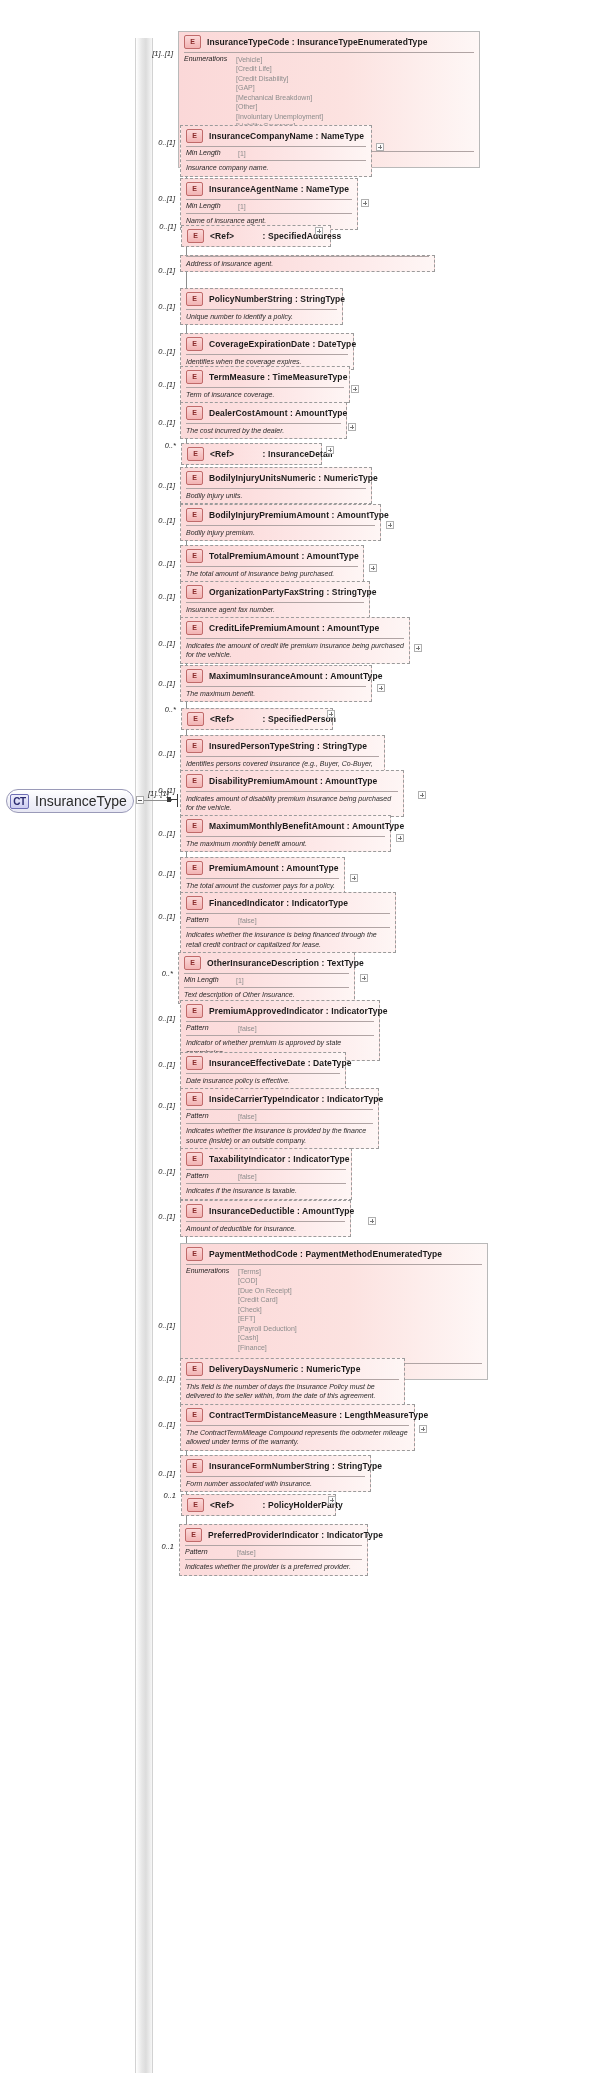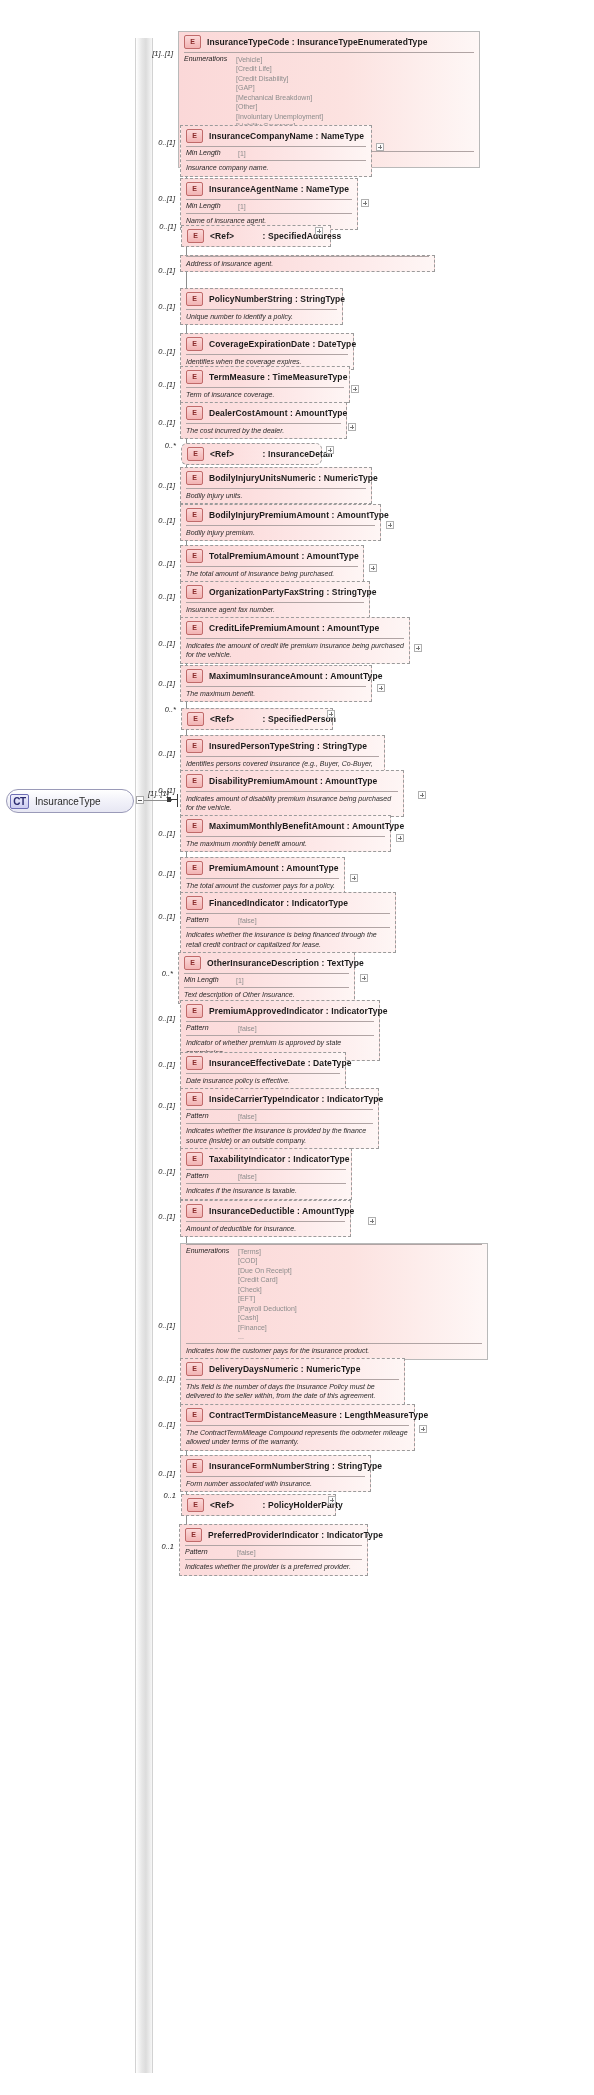--- a/index.html
+++ b/index.html
@@ -39,21 +39,21 @@
     background: linear-gradient(to bottom, #eeeefc, #ccccf0);
     color: #2b2b70;
     font-size: 10px;
     font-weight: bold;
     line-height: 13px;
     text-align: center;
     letter-spacing: -0.3px;
     flex: 0 0 auto;
   }
   .root-label {
-    font-size: 10px;
+    font-size: 14px;
     color: #2a2a2a;
     margin-left: 6px;
     white-space: nowrap;
   }
   .collapse-box {
     position: absolute;
     left: 136px;
     top: 796px;
     width: 8px;
     height: 8px;
@@ -393,21 +393,21 @@
         <div class="node-head">
           <span class="e-badge">E</span>
           <span class="node-title">DealerCostAmount : AmountType</span>
         </div>
         <div class="hr"></div>
         <div class="node-desc">The cost incurred by the dealer.</div>
       </div>
       <div class="plus-box" style="left: 348px; top: 423px;"></div>
       <div class="branch" style="top: 450px;"></div>
       <div class="mult" style="top: 441px; left: 141px; width: 35px;">0..*</div>
-      <div class="node" style="left: 181px; top: 443px; width: 141px; border-radius: 6px;">
+      <div class="node" style="left: 181px; top: 443px; width: 141px;">
         <div class="node-head">
           <span class="e-badge">E</span>
           <span class="node-title"><span>&lt;Ref&gt;</span><span class="ref-gap"></span><span> : InsuranceDetail</span></span>
         </div>
       </div>
       <div class="plus-box" style="left: 326px; top: 446px;"></div>
       <div class="branch" style="top: 490px;"></div>
       <div class="mult" style="top: 481px; left: 140px; width: 35px;">0..[1]</div>
       <div class="node" style="left: 180px; top: 467px; width: 192px;">
         <div class="node-head">
@@ -626,20 +626,24 @@
           <span class="e-badge">E</span>
           <span class="node-title">InsuranceDeductible : AmountType</span>
         </div>
         <div class="hr"></div>
         <div class="node-desc">Amount of deductible for insurance.</div>
       </div>
       <div class="plus-box" style="left: 368px; top: 1217px;"></div>
       <div class="branch" style="top: 1330px;"></div>
       <div class="mult" style="top: 1321px; left: 140px; width: 35px;">0..[1]</div>
       <div class="node solid" style="left: 180px; top: 1243px; width: 308px;">
+        <div class="node-head">
+          <span class="e-badge">E</span>
+          <span class="node-title">PaymentMethodCode : PaymentMethodEnumeratedType</span>
+        </div>
         <div class="hr"></div>
         <div class="facet-row">
           <span class="facet-name">Enumerations</span>
           <span class="facet-vals">
             <div>[Terms]</div>
             <div>[COD]</div>
             <div>[Due On Receipt]</div>
             <div>[Credit Card]</div>
             <div>[Check]</div>
             <div>[EFT]</div>

